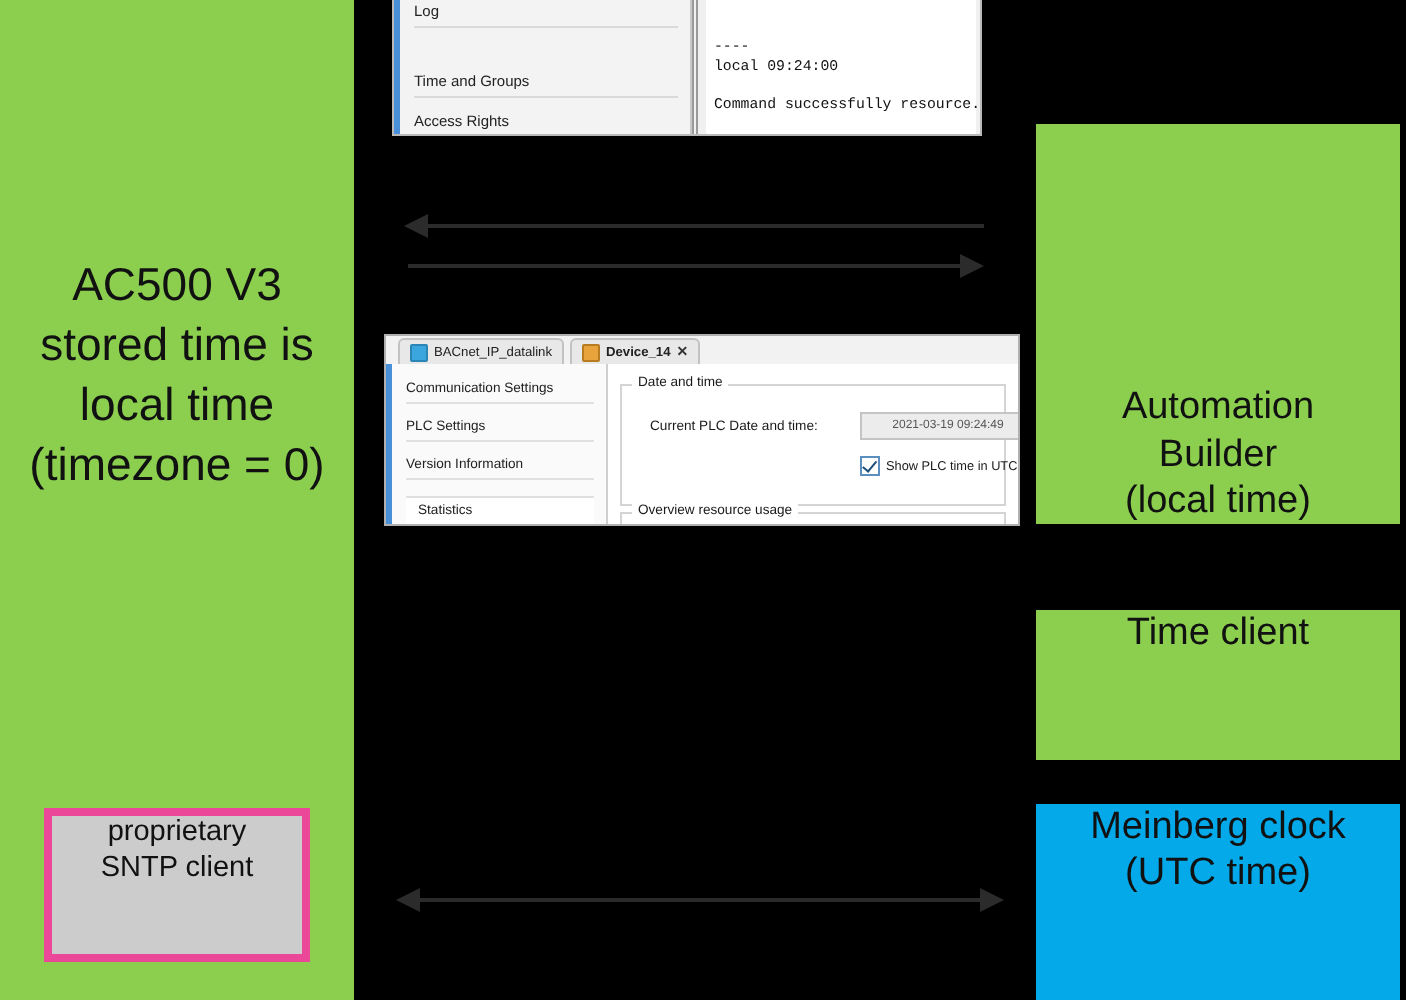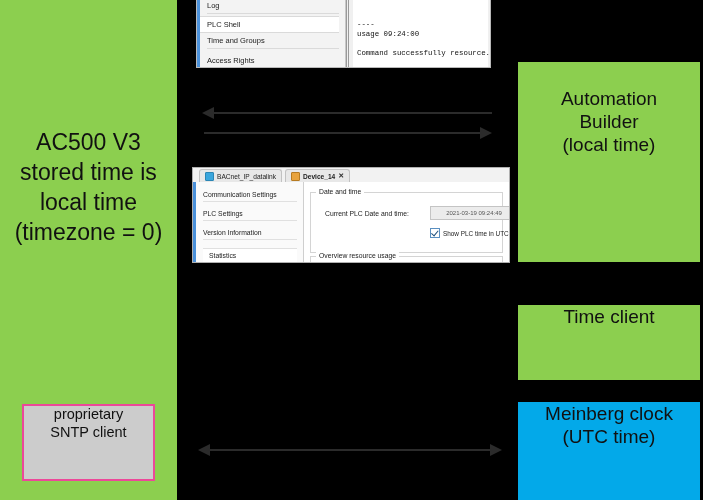--- a/index.html
+++ b/index.html
@@ -40,30 +40,30 @@
     color: #111111;
     line-height: 1.3;
     padding: 0 4px;
     box-sizing: border-box;
   }
 
   
   #sntp-box {
     left: 22px; top: 404px; width: 133px; height: 77px;
     background: #CCCCCC;
-    border: 2px solid #ec4899;
+    border: 4px solid #ec4899;
     font-size: 14.5px;
   }
 
   
   #automation-builder-box {
     left: 518px; top: 62px; width: 182px; height: 200px;
     background: #8CCF4F;
     font-size: 19px;
-    align-items: flex-start;
+    align-items: flex-end;
     padding-top: 25px;
   }
   #time-client-box {
     left: 518px; top: 305px; width: 182px; height: 75px;
     background: #8CCF4F;
     font-size: 19px;
   }
   #meinberg-box {
     left: 518px; top: 402px; width: 182px; height: 112px;
     background: #03A9E9;
@@ -272,28 +272,27 @@
 <div class="arrow-head head-right" id="arrow-top-right-head"></div>
 
 <div class="arrow-line" id="arrow-bottom-line"></div>
 <div class="arrow-head head-left" id="arrow-bottom-head-l"></div>
 <div class="arrow-head head-right" id="arrow-bottom-head-r"></div>
 
 <div class="abs" id="shot-plcshell">
   <div class="nav">
     <div class="nav-accent"></div>
     <div class="nav-item" id="nav-log">Log</div>
-    <div class="nav-item active" id="nav-plcshell">PLC Shell</div>
     <div class="nav-item" id="nav-users">Time and Groups</div>
     <div class="nav-item" id="nav-access">Access Rights</div>
   </div>
   <div class="console">
     <div class="console-inner">
       <div class="console-line" id="con-rule">----</div>
-      <div class="console-line" id="con-time">usage 09:24:00</div>
+      <div class="console-line" id="con-time">local 09:24:00</div>
       <div class="console-line" id="con-ok">Command successfully resource.</div>
     </div>
   </div>
 </div>
 
 <div class="abs" id="shot-device">
   <div class="tabstrip">
     <div class="tab" id="tab-bacnet">
       <span class="tab-ico"></span>
       <span>BACnet_IP_datalink</span>

